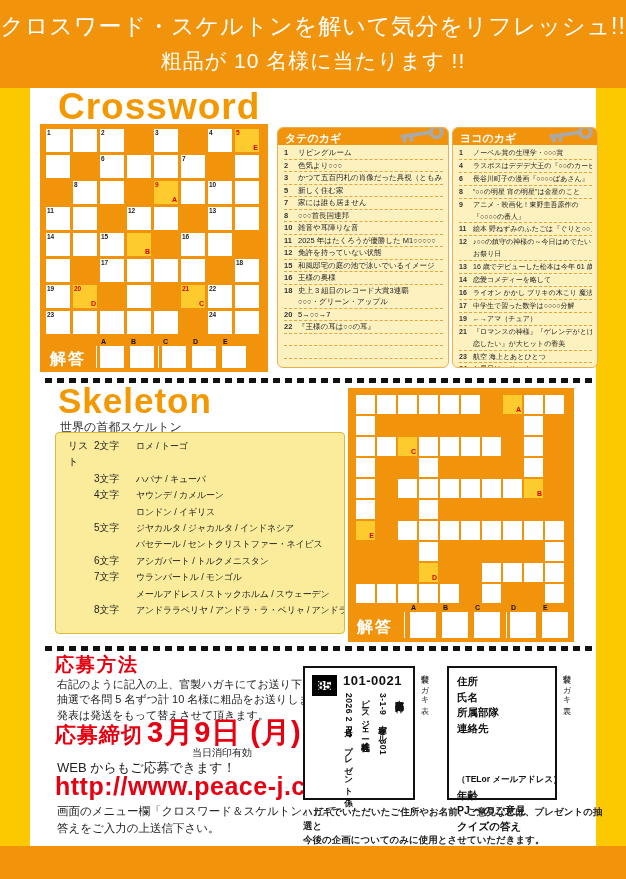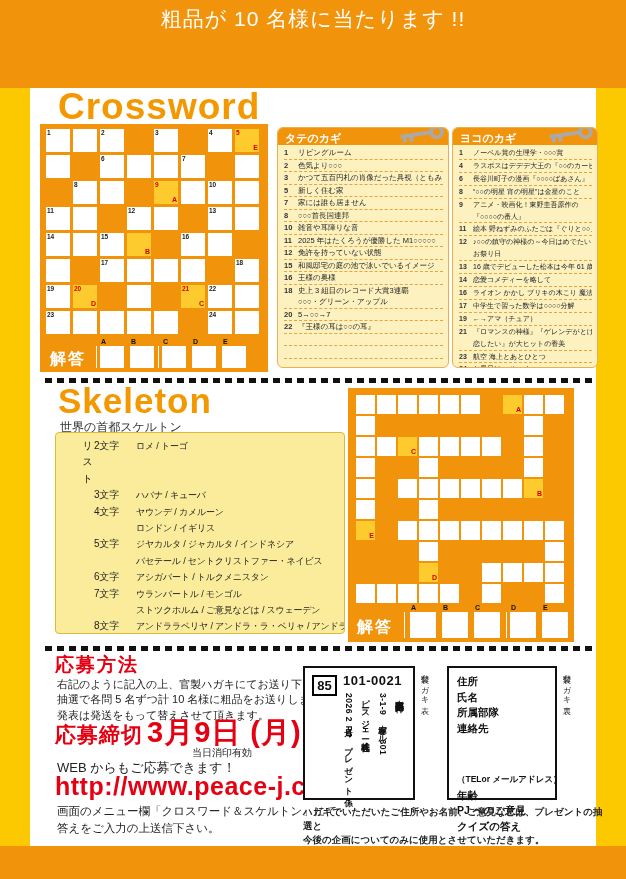--- a/index.html
+++ b/index.html
@@ -51,59 +51,60 @@
 
   
   .dash { position:absolute; left:45px; width:552px; height:5px;
     background:repeating-linear-gradient(90deg,#111 0 7px,transparent 7px 12px); }
   .dash.d1 { top:378px; } .dash.d2 { top:646px; }
 
   
   .sk-list { position:absolute; left:55px; top:432px; width:290px; height:202px; background:#FBEC9B;
     border:1px solid #DFB838; border-radius:4px; padding-top:5px; overflow:hidden; }
   .sk-row { display:flex; line-height:16.4px; font-size:9px; color:#222; letter-spacing:-0.2px; }
-  .sk-row .lab { width:38px; flex:none; padding-left:25px; font-size:10px;text-align:center; }
+  .sk-row .lab { width:38px; flex:none; padding-left:12px; font-size:10px; }
   .sk-row .size { width:42px; flex:none; font-size:10px; }
   .sk-row .words { flex:1; white-space:nowrap; overflow:hidden; }
 
   
   .apply-title { position:absolute; left:55px; top:652px; font-size:19px; font-weight:bold; color:#E50012; letter-spacing:2px; }
   .apply-lines { position:absolute; left:57px; top:677px; font-size:11px; line-height:15.3px; color:#222; }
   .deadline { position:absolute; left:55px; top:713px; color:#E50012; font-weight:bold; }
   .deadline .dl { font-size:21px; letter-spacing:1px; }
   .deadline .dd { font-size:29px; letter-spacing:1px; margin-left:4px; }
   .postmark { position:absolute; left:192px; top:746px; font-size:10px; color:#222;font-family:Liberation Mono, monospace; }
   .webnote { position:absolute; left:57px; top:759px; font-size:13px; color:#222; }
   .url { position:absolute; left:55px; top:772px; font-size:25px; font-weight:bold; color:#E50012; letter-spacing:0.5px; text-decoration:none; }
   .menu-note { position:absolute; left:57px; top:803px; font-size:11.5px; line-height:16.5px; color:#222; }
 
   
   .postcard { position:absolute; top:666px; height:134px; background:#fff; border:2px solid #111; }
   .postcard.front { left:303px; width:112px; }
   .postcard.back { left:447px; width:110px; }
   .v-label { position:absolute; top:668px; writing-mode:vertical-rl; font-size:8px; color:#222; letter-spacing:1px; }
   .v-label.front { left:418px; } .v-label.back { left:560px; }
-  .stamp { position:absolute; left:7px; top:7px; width:25px; height:21px; border:2px solid #000000;
+  .stamp { position:absolute; left:7px; top:7px; width:25px; height:21px; border:6px solid #000000;
     display:flex; align-items:center; justify-content:center; font-size:13px; font-weight:bold; color:#111; }
   .postal { position:absolute; left:38px; top:5px; font-size:13px; font-weight:bold; color:#111; letter-spacing:0.5px; }
   .addr { position:absolute; top:25px; right:7px; height:103px; writing-mode:vertical-rl;
     font-size:8.5px; font-weight:bold; color:#111; }
   .addr div { margin-left:5px; letter-spacing:0.5px; }
   .pb-fields { padding:6px 0 0 8px; }
   .pb-field { font-size:10.5px; font-weight:bold; color:#111; line-height:15.5px; white-space:nowrap; }
   .pb-field.small { font-size:8.5px;margin-top:36px; }
   .privacy { position:absolute; left:303px; top:805px; width:300px; font-size:9.5px; font-weight:bold;
     line-height:14px; color:#222; }
 </style>
 </head>
 <body>
 
 <div class="page">
 
   <header class="banner">
+    <div class="l1">クロスワード・スケルトンを解いて気分をリフレッシュ!!</div>
     <div class="l2">粗品が 10 名様に当たります !!</div>
   </header>
 
   <div class="side-bar left"></div>
   <div class="side-bar right"></div>
 
   <div class="sec-title cw-title">Crossword</div>
 
   <div class="panel cw-panel">
     <div id="cw-grid">
@@ -494,21 +495,21 @@
         <div class="words">アシガバート / トルクメニスタン</div>
       </div>
       <div class="sk-row">
         <div class="lab"></div>
         <div class="size">7文字</div>
         <div class="words">ウランバートル / モンゴル</div>
       </div>
       <div class="sk-row">
         <div class="lab"></div>
         <div class="size"></div>
-        <div class="words">ストツクホルム / ご意見などは / スウェーデン</div>
+        <div class="words">メールアドレス / ストックホルム / スウェーデン</div>
       </div>
       <div class="sk-row">
         <div class="lab"></div>
         <div class="size">8文字</div>
         <div class="words">アンドララベリヤ / アンドラ・ラ・ベリャ / アンドラ</div>
       </div>
     </div>
 
   <div class="panel sk-panel">
     <div id="sk-grid">

